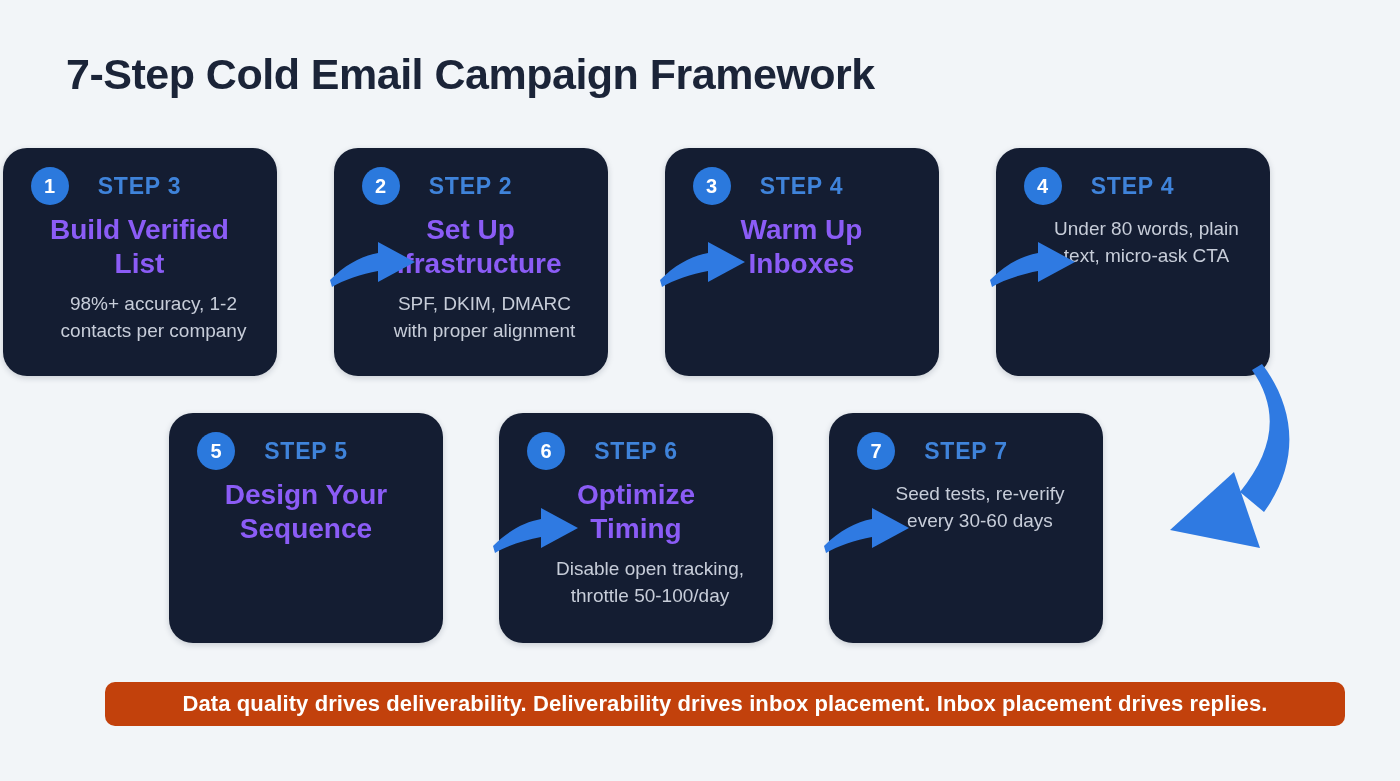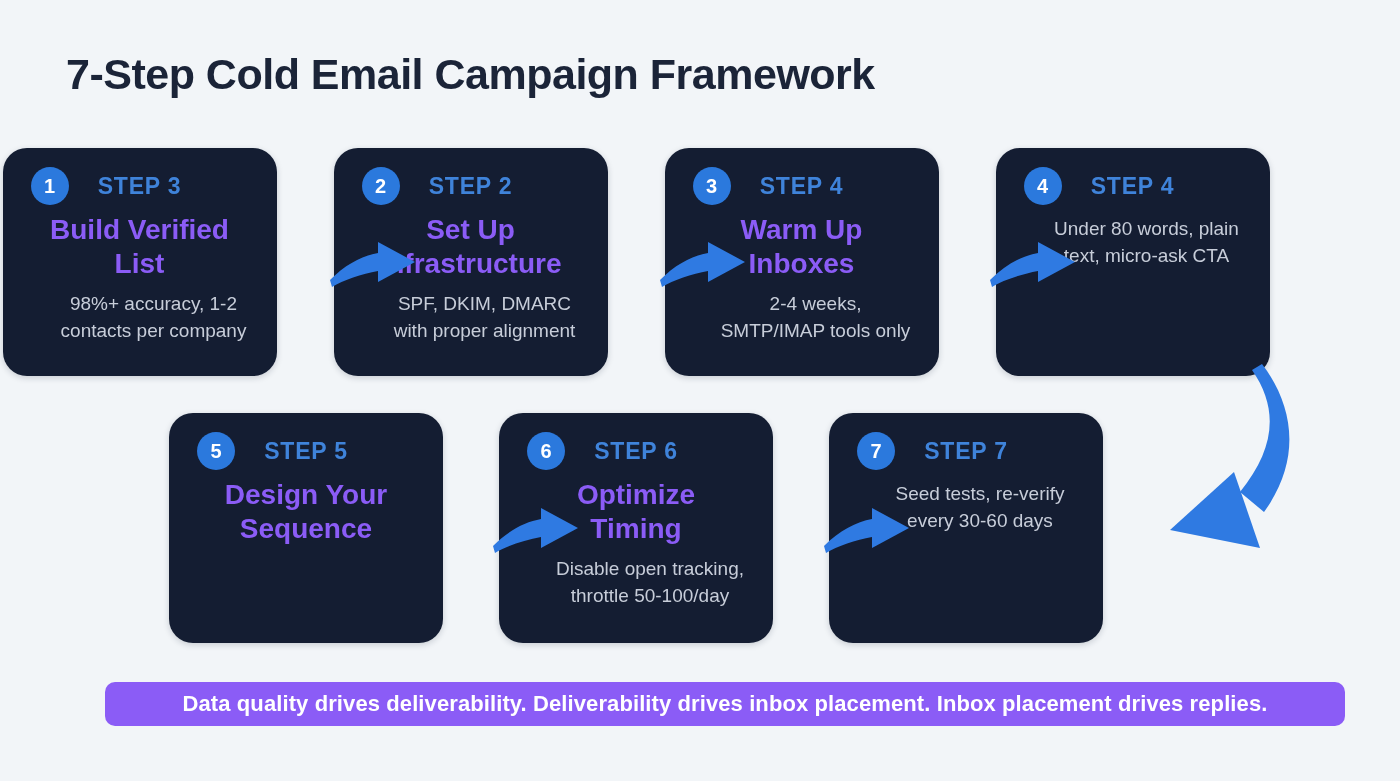--- a/index.html
+++ b/index.html
@@ -111,21 +111,21 @@
     width: 170px;
     height: 213px;
     z-index: 5;
   }
   .banner {
     position: absolute;
     left: 105px;
     top: 682px;
     width: 1240px;
     height: 44px;
-    background: #8b5cf6;
+    background: #c2410c;
     border-radius: 10px;
     display: flex;
     align-items: center;
     justify-content: center;
   }
   .banner-text {
     color: #ffffff;
     font-size: 22px;
     font-weight: bold;
     letter-spacing: 0.1px;
@@ -162,22 +162,20 @@
 with proper alignment</div>
   </div>
 
   <div class="card">
     <div class="card-header">
       <div class="badge">3</div>
       <div class="step-label">STEP 4</div>
     </div>
     <div class="card-title">Warm Up
 Inboxes</div>
-    <div class="card-subtitle">2-4 weeks,
-SMTP/IMAP tools only</div>
   </div>
 
   <div class="card">
     <div class="card-header">
       <div class="badge">4</div>
       <div class="step-label">STEP 4</div>
     </div>
     <div class="card-subtitle">Under 80 words, plain
 text, micro-ask CTA</div>
   </div>

